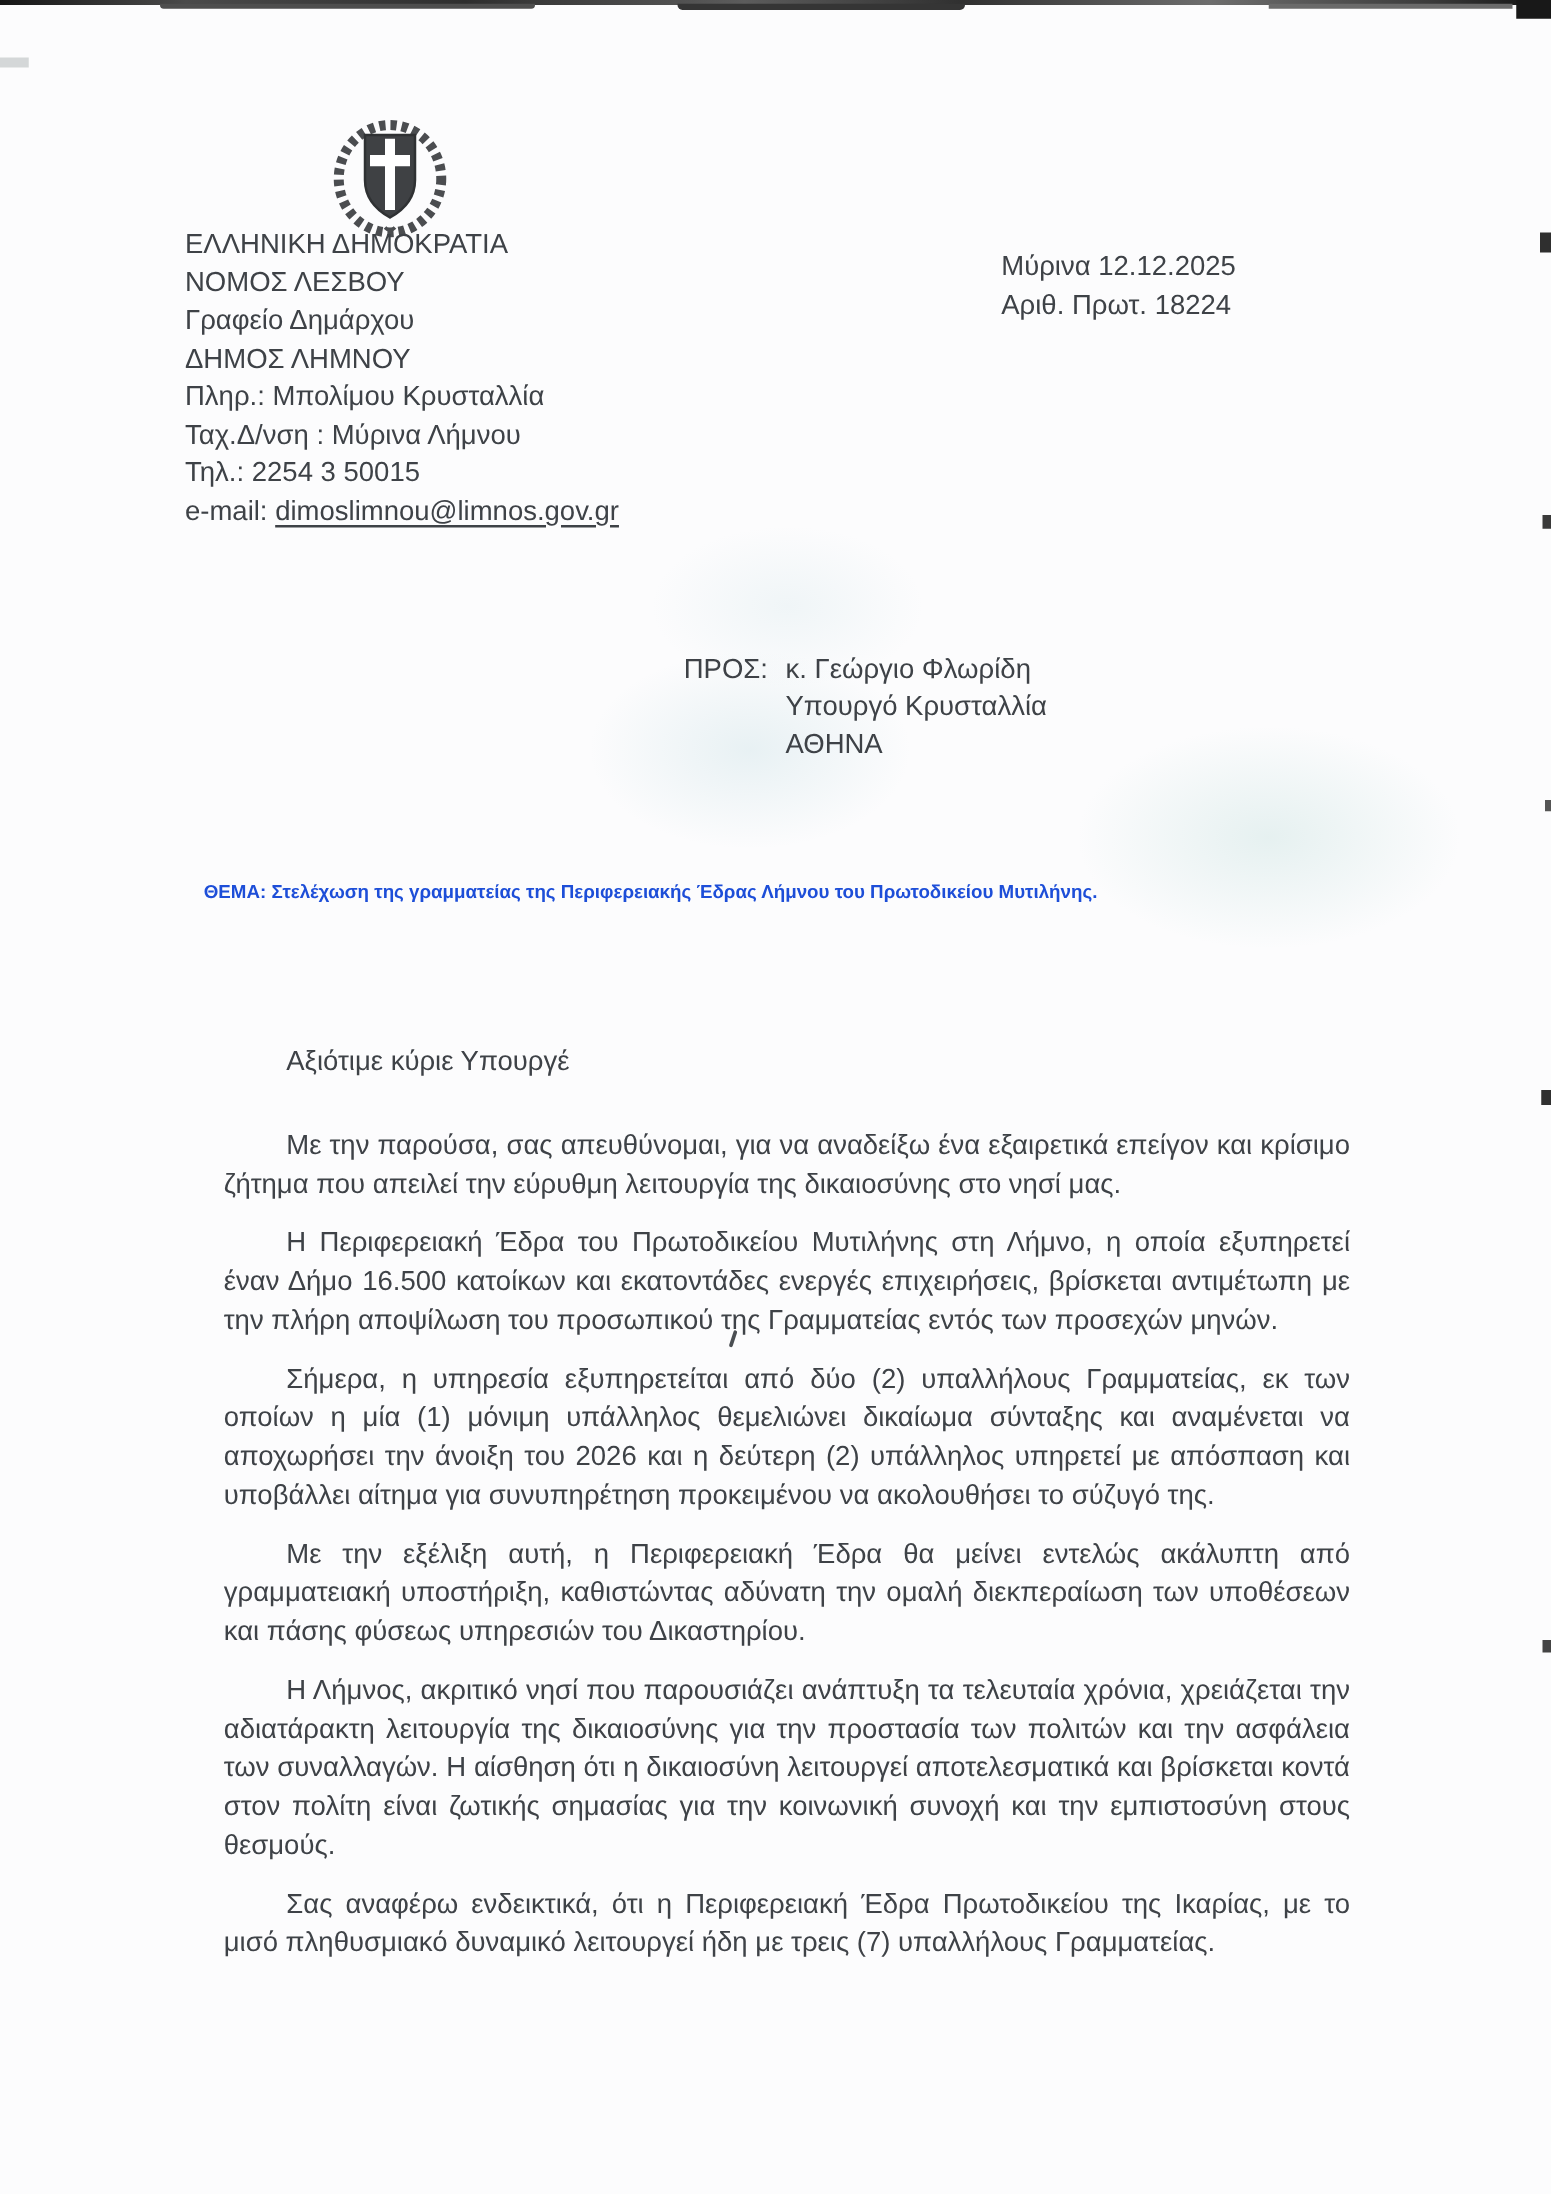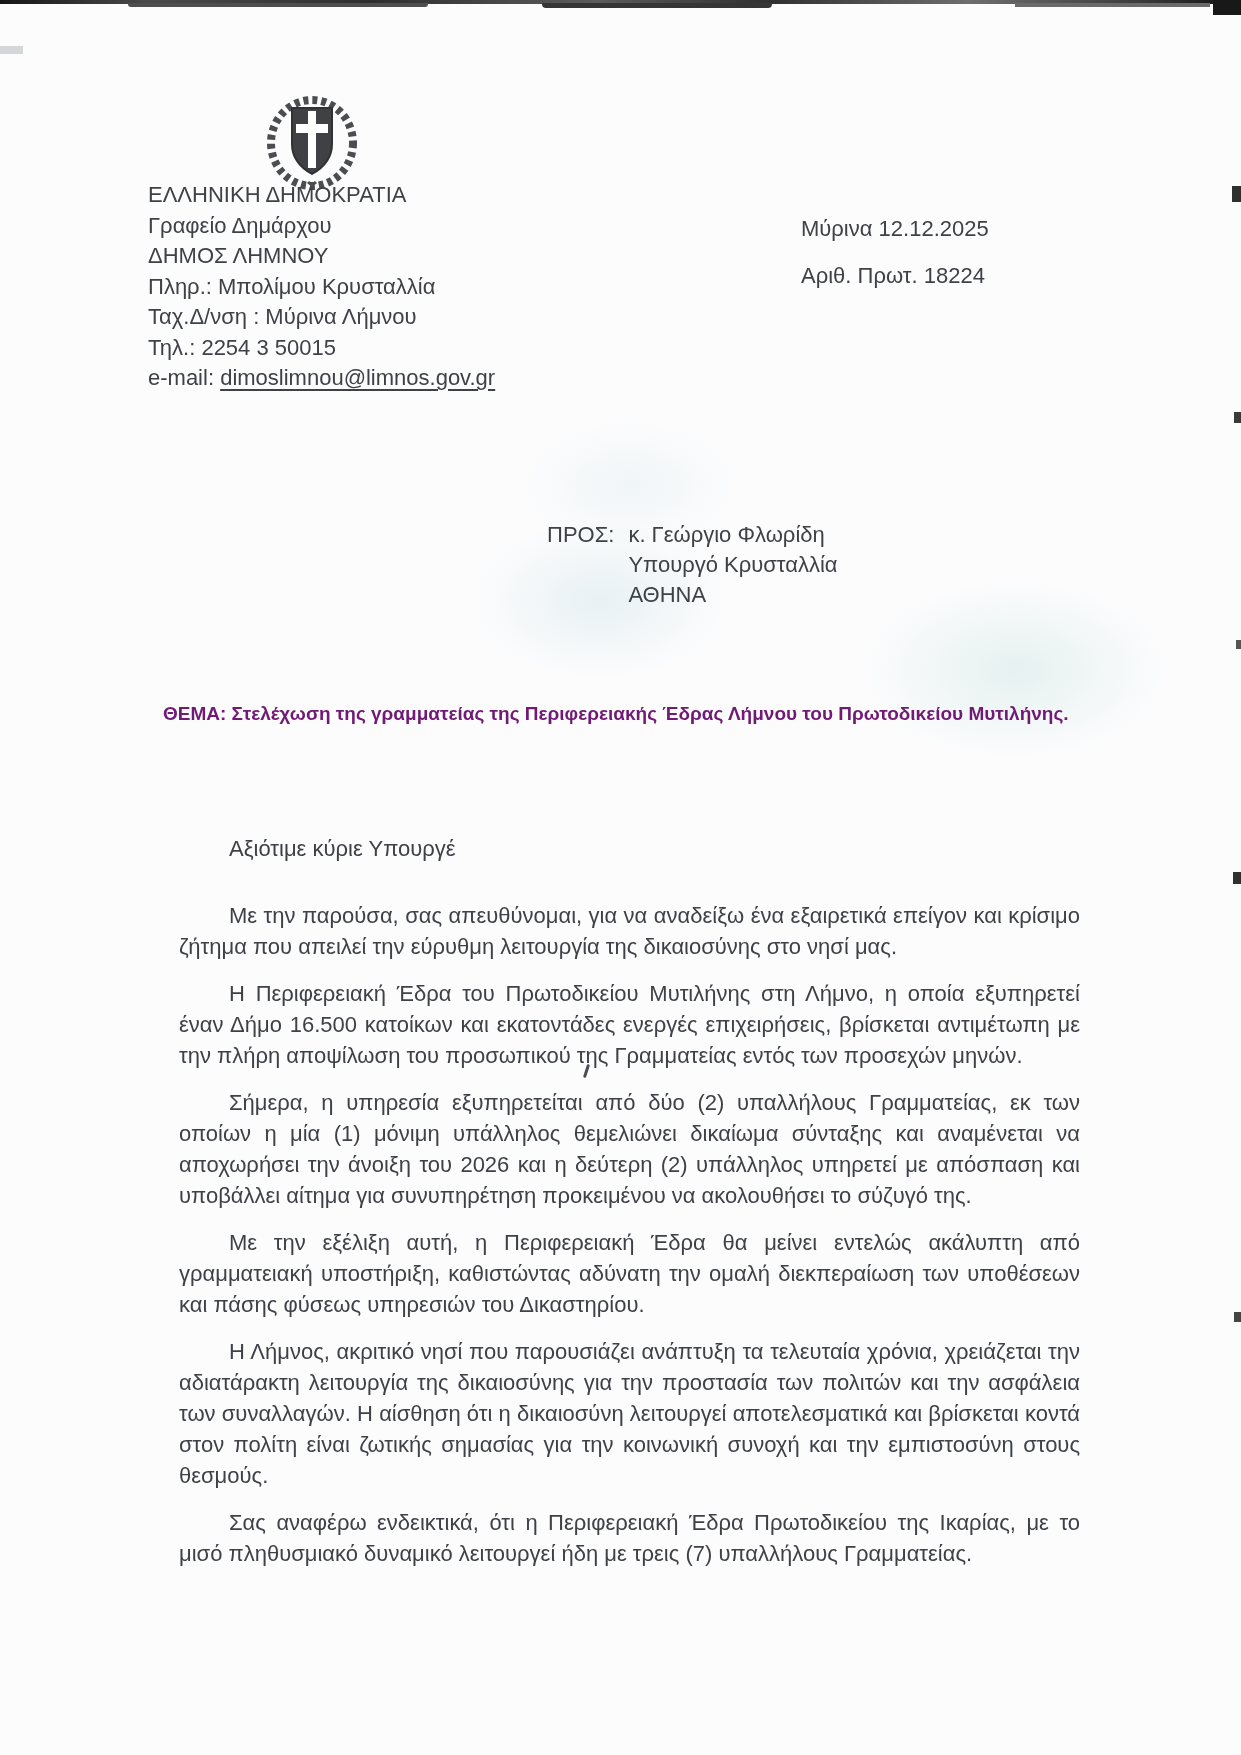--- a/index.html
+++ b/index.html
@@ -32,28 +32,28 @@
   .wm3{left:520px;top:420px;width:220px;height:130px;
     background:radial-gradient(ellipse at center, rgba(150,195,205,0.12), rgba(150,195,205,0) 70%);}
   .pen-mark{left:585px;top:1064px;width:3px;height:14px;background:#4a4e52;
     transform:rotate(18deg);border-radius:2px;}
   
   .emblem{position:absolute;left:266px;top:94px;width:92px;height:96px;}
   .sender{position:absolute;left:148px;top:180px;font-size:22px;line-height:30.5px;white-space:nowrap;}
   .sender .line{display:block;}
   .email-link{text-decoration:underline;text-underline-offset:4px;text-decoration-thickness:1.5px;text-align:right;}
   .ref{position:absolute;left:801px;top:197px;font-size:22px;line-height:31px;white-space:nowrap;}
-  .ref .line{display:block;margin-top:16px;}
+  .ref .line{display:block;}
   
   .recipient{position:absolute;left:547px;top:520px;font-size:22px;line-height:30px;display:flex;gap:14px;}
   .recipient .label{font-weight:normal;}
   .recipient .lines span{display:block;white-space:nowrap;}
   
   .subject{position:absolute;left:163px;top:697px;width:933px;margin:0;
-    font-size:19px;line-height:33px;font-weight:bold;text-align:justify;color:#701a75;}
+    font-size:15px;line-height:33px;font-weight:bold;text-align:justify;color:#1d4ed8;}
   .salutation{position:absolute;left:163px;top:820px;margin:16px;font-size:22px;text-indent:50px;}
   .letter-body{position:absolute;left:163px;top:884px;width:933px;
     font-size:22px;line-height:31px;text-align:justify;}
   .letter-body p{margin:16px;text-indent:50px;}
 </style>
 </head>
 <body>
 
 <div class="page">
 
@@ -78,20 +78,21 @@
       <ellipse cx="46" cy="49" rx="41" ry="43" fill="none" stroke="#4b4d50" stroke-width="8" stroke-dasharray="5 4"></ellipse>
       <path d="M26 14 h40 v36 c0 16 -11 25 -20 30 c-9 -5 -20 -14 -20 -30 z" fill="#3f4144" stroke="#2f3133" stroke-width="2"></path>
       <rect x="42" y="17" width="8" height="57" fill="#ffffff"></rect>
       <rect x="30" y="30" width="32" height="9" fill="#ffffff"></rect>
       <path d="M42 88 q4 4 8 0" fill="none" stroke="#4b4d50" stroke-width="3"></path>
     </svg>
   </div>
 
   <div class="sender">
     <span class="line">ΕΛΛΗΝΙΚΗ ΔΗΜΟΚΡΑΤΙΑ</span>
+    <span class="line">ΝΟΜΟΣ ΛΕΣΒΟΥ</span>
     <span class="line">Γραφείο Δημάρχου</span>
     <span class="line">ΔΗΜΟΣ ΛΗΜΝΟΥ</span>
     <span class="line">Πληρ.: Μπολίμου Κρυσταλλία</span>
     <span class="line">Ταχ.Δ/νση : Μύρινα Λήμνου</span>
     <span class="line">Τηλ.: 2254 3 50015</span>
     <span class="line">
       <span>e-mail:</span>
       <span class="email-link">dimoslimnou@limnos.gov.gr</span>
     </span>
   </div>

